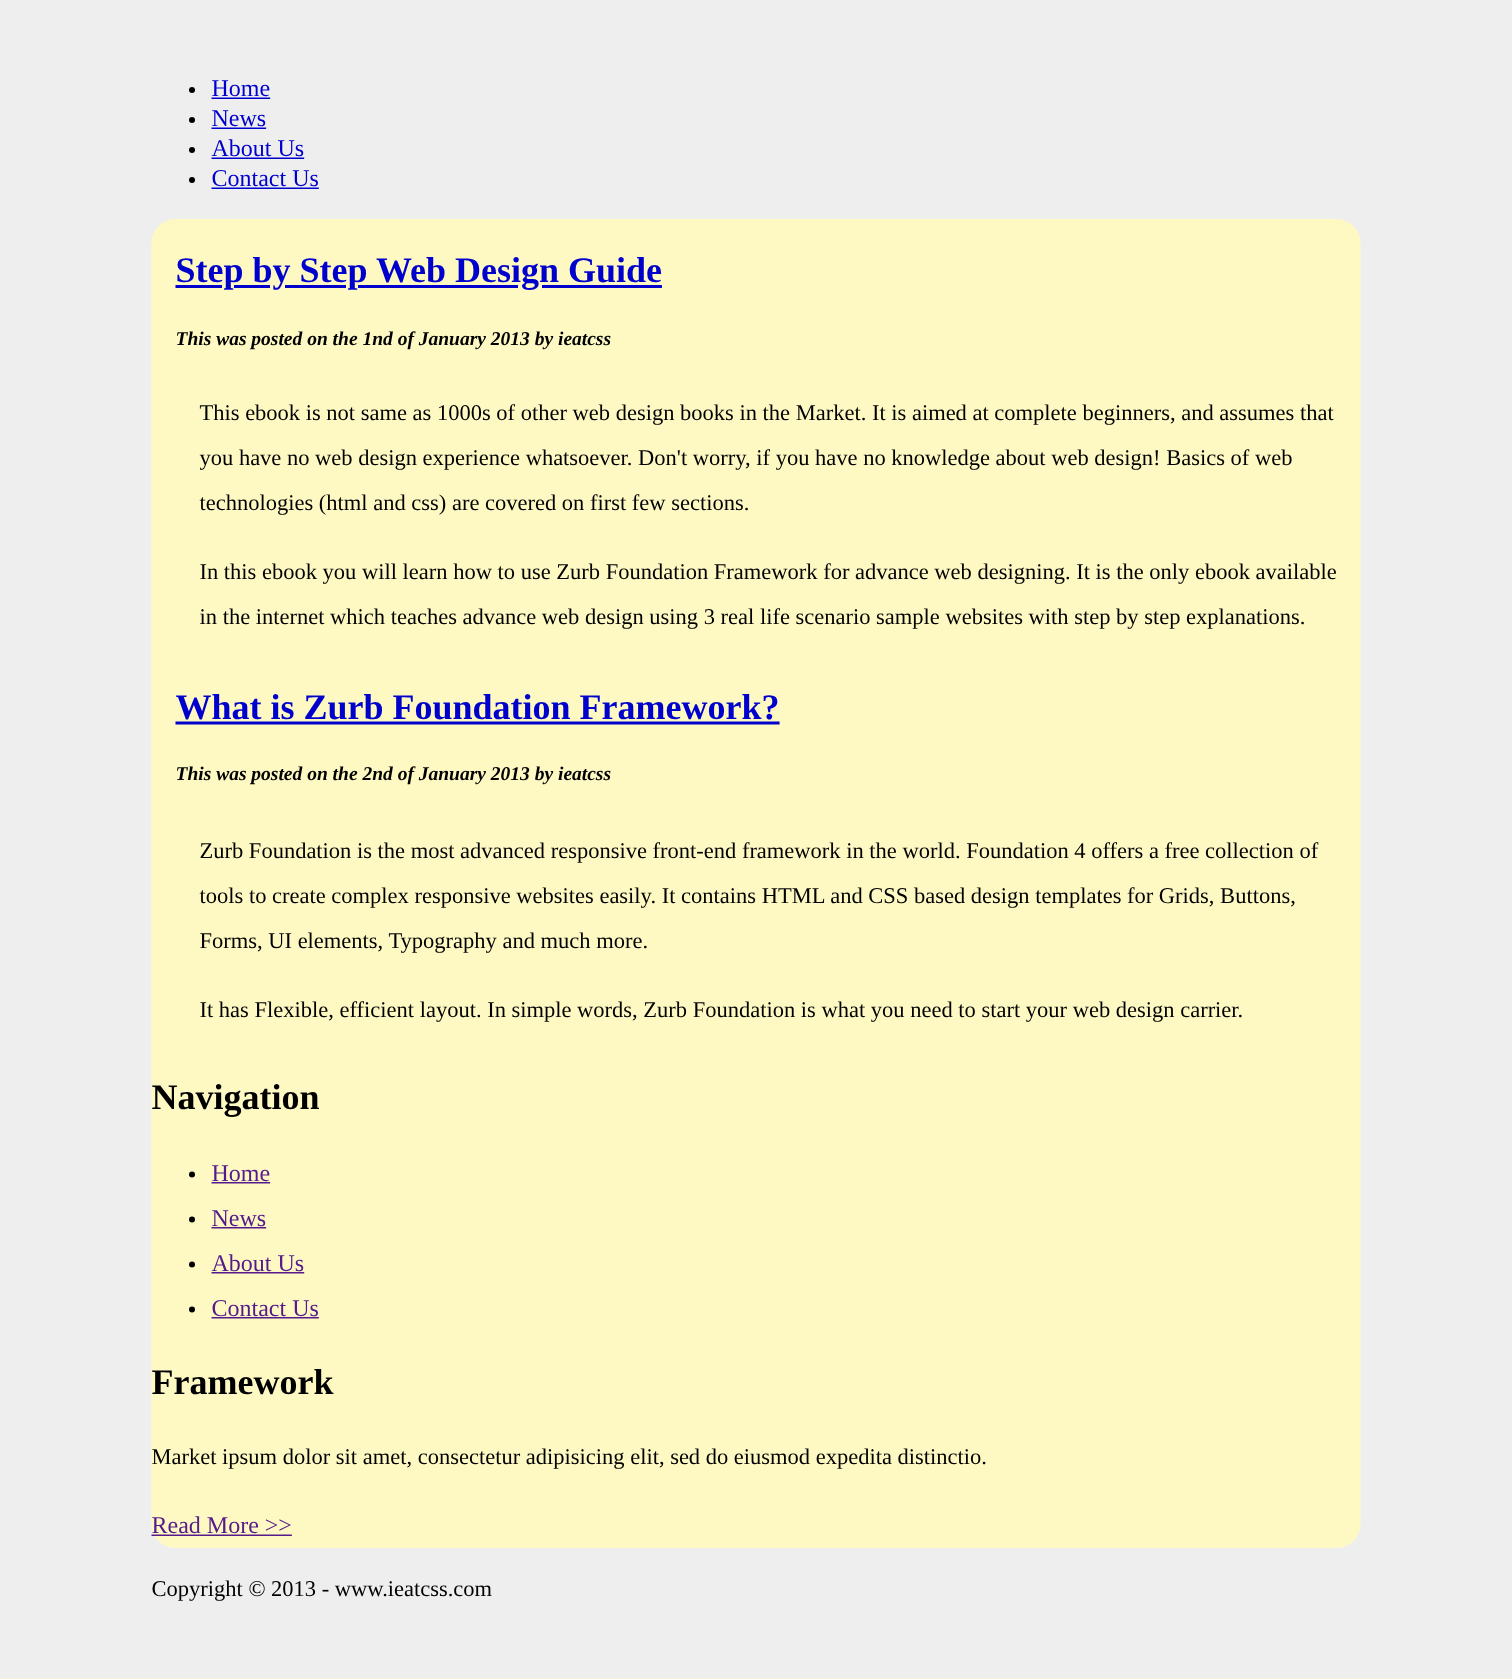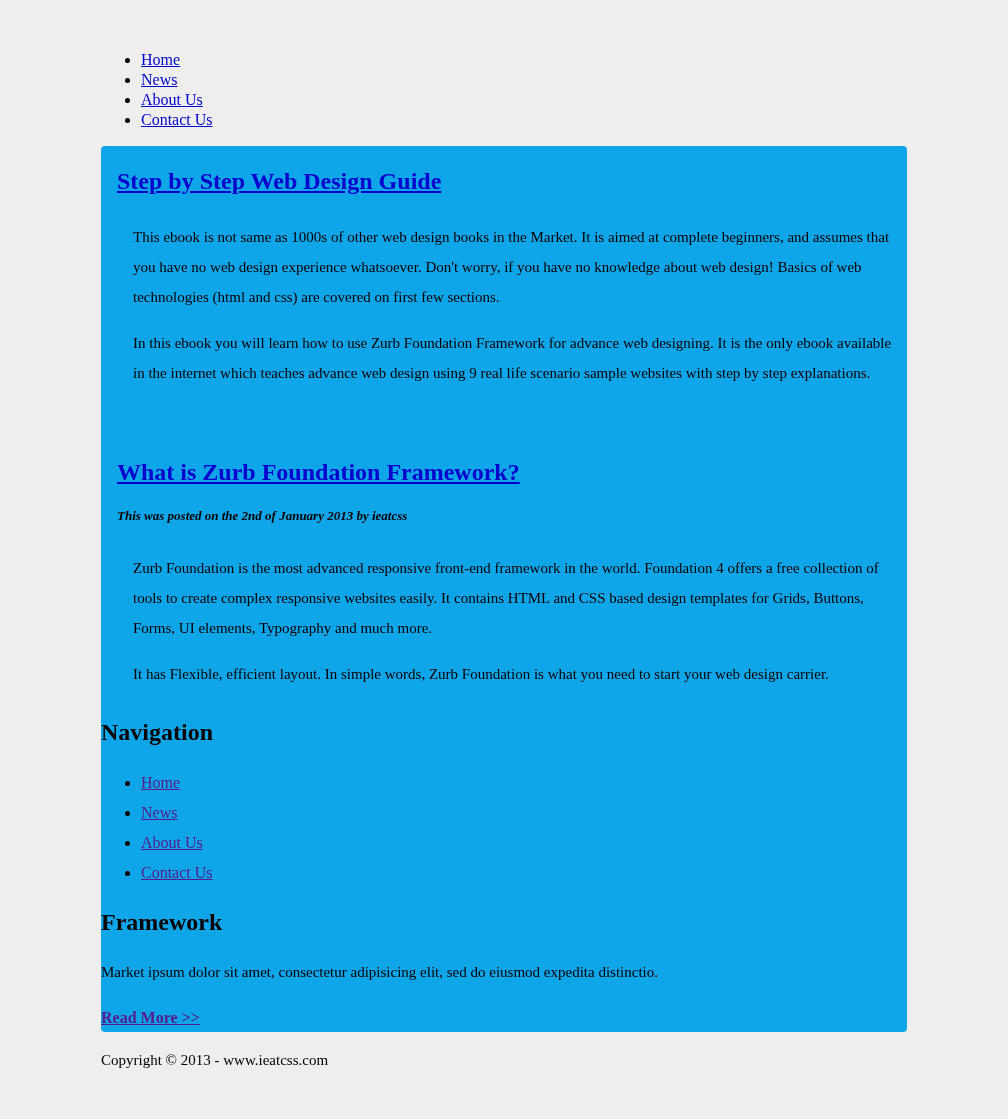--- a/index.html
+++ b/index.html
@@ -25,22 +25,22 @@
       line-height: 20px;
     }
     .top-nav li { margin: 0; }
 
     .panel {
       position: absolute;
       left: 101px;
       top: 146px;
       width: 806px;
       height: 886px;
-      background: #0ea5e9;
-      border-radius: 4px;
+      background: #fef9c3;
+      border-radius: 16px;
     }
 
     .post { position: absolute; left: 16px; width: 792px; }
     .post-title {
       font-size: 24px;
       font-weight: bold;
       margin: 0;
       line-height: 28px;
     }
     .post-meta {
@@ -78,21 +78,20 @@
       left: 0;
       margin: 0;
       font-size: 15px;
       line-height: 20px;
     }
     .read-more {
       position: absolute;
       left: 0;
       font-size: 16px;
       line-height: 20px;
-      font-weight: bold;
     }
 
     .footer {
       position: absolute;
       left: 101px;
       top: 1050px;
       font-size: 15px;
       line-height: 20px;
       margin: 0;
     }
@@ -106,22 +105,23 @@
   <li><a href="#">About Us</a></li>
   <li><a href="#">Contact Us</a></li>
 </ul>
 
 <div class="panel">
 
   <div class="post" style="top:21px;">
     <h2 class="post-title">
       <a href="#">Step by Step Web Design Guide</a>
     </h2>
+    <p class="post-meta" style="margin-top:23px;">This was posted on the 1nd of January 2013 by ieatcss</p>
     <p class="post-p" style="margin-top:27px;">This ebook is not same as 1000s of other web design books in the Market. It is aimed at complete beginners, and assumes that you have no web design experience whatsoever. Don't worry, if you have no knowledge about web design! Basics of web technologies (html and css) are covered on first few sections.</p>
-    <p class="post-p" style="margin-top:16px;">In this ebook you will learn how to use Zurb Foundation Framework for advance web designing. It is the only ebook available in the internet which teaches advance web design using 9 real life scenario sample websites with step by step explanations.</p>
+    <p class="post-p" style="margin-top:16px;">In this ebook you will learn how to use Zurb Foundation Framework for advance web designing. It is the only ebook available in the internet which teaches advance web design using 3 real life scenario sample websites with step by step explanations.</p>
   </div>
 
   <div class="post" style="top:312px;">
     <h2 class="post-title">
       <a href="#">What is Zurb Foundation Framework?</a>
     </h2>
     <p class="post-meta" style="margin-top:22px;">This was posted on the 2nd of January 2013 by ieatcss</p>
     <p class="post-p" style="margin-top:29px;">Zurb Foundation is the most advanced responsive front-end framework in the world. Foundation 4 offers a free collection of tools to create complex responsive websites easily. It contains HTML and CSS based design templates for Grids, Buttons, Forms, UI elements, Typography and much more.</p>
     <p class="post-p" style="margin-top:16px;">It has Flexible, efficient layout. In simple words, Zurb Foundation is what you need to start your web design carrier.</p>
   </div>

